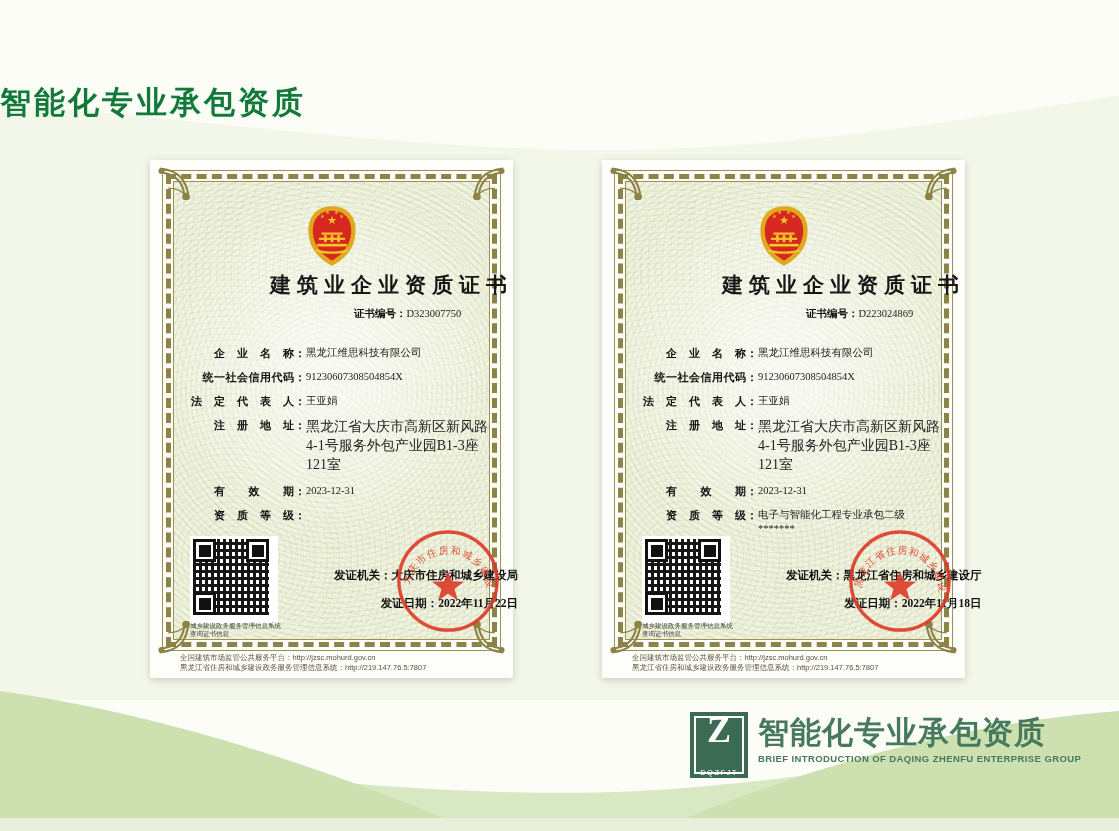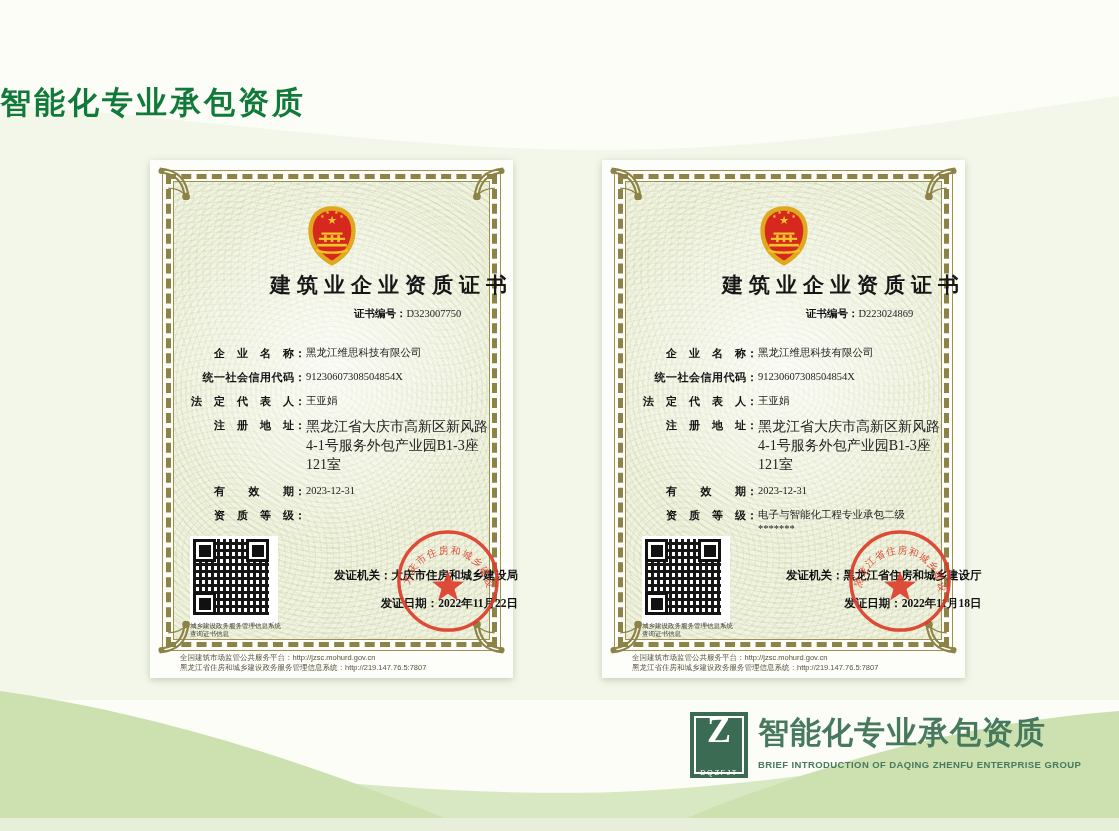--- a/index.html
+++ b/index.html
@@ -94,21 +94,21 @@
     width:100%;height:100%;border:2px solid #fff;box-sizing:border-box;
     display:flex;flex-direction:column;align-items:center;justify-content:center;
   }
   .brand-letter{
     color:#fff;font-family:"Liberation Serif", serif;font-weight:bold;
     font-size:36px;line-height:.95;
   }
   .brand-abbr{color:#fff;font-size:7.5px;letter-spacing:1.5px;margin-top:20px;}
   .brand-text{margin-left:10px;padding-top:4px;}
   .brand-cn{font-size:31px;font-weight:bold;color:#47795d;letter-spacing:1px;line-height:1.1;}
-  .brand-en{font-size:9.5px;font-weight:bold;color:#47795d;letter-spacing:.4px;margin-top:9px;}
+  .brand-en{font-size:9.5px;font-weight:bold;color:#47795d;letter-spacing:.4px;margin-top:3px;}
 </style>
 </head>
 <body>
 
 <svg class="bg-top" width="1119" height="720" viewBox="0 0 1119 720">
   <path d="M0,104 C200,118 420,152 620,150 C820,148 1000,112 1119,96 L1119,700 L0,700 Z" fill="#f3f7ea"></path>
 </svg>
 
 <svg class="bg-bottom" width="1119" height="150" viewBox="0 0 1119 150">
   <path d="M0,58 C250,100 480,118 640,110 C820,100 990,62 1119,64 L1119,150 L0,150 Z" fill="#d8e8c3"></path>

